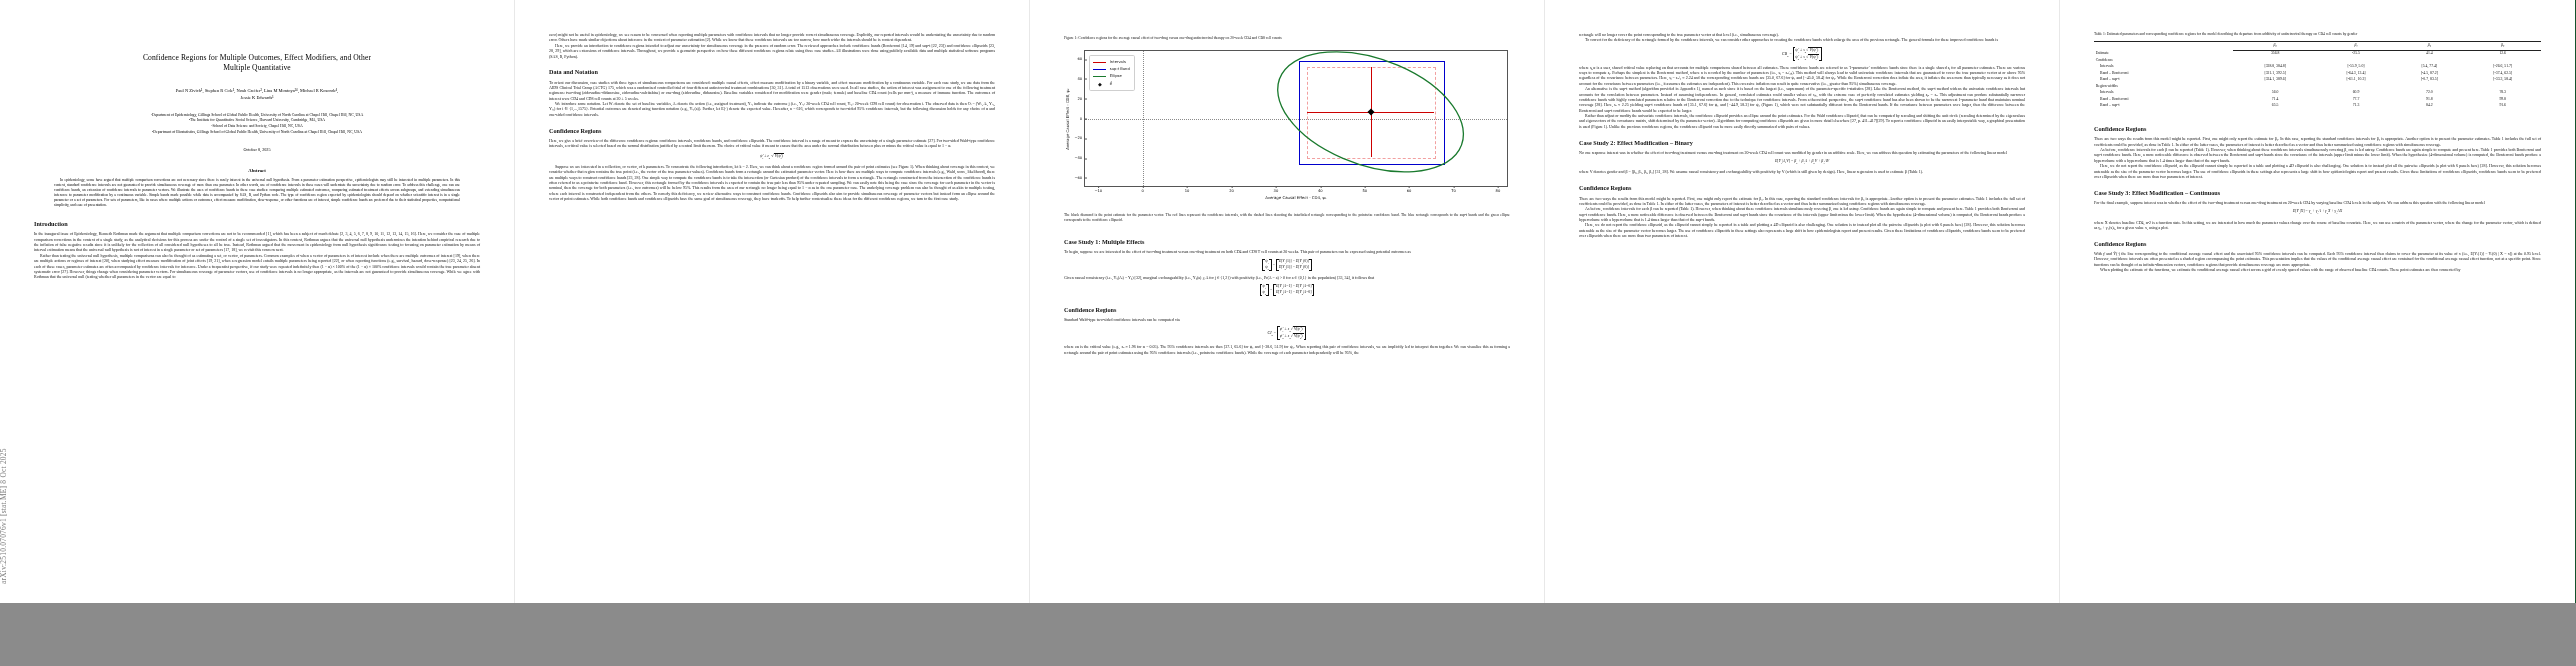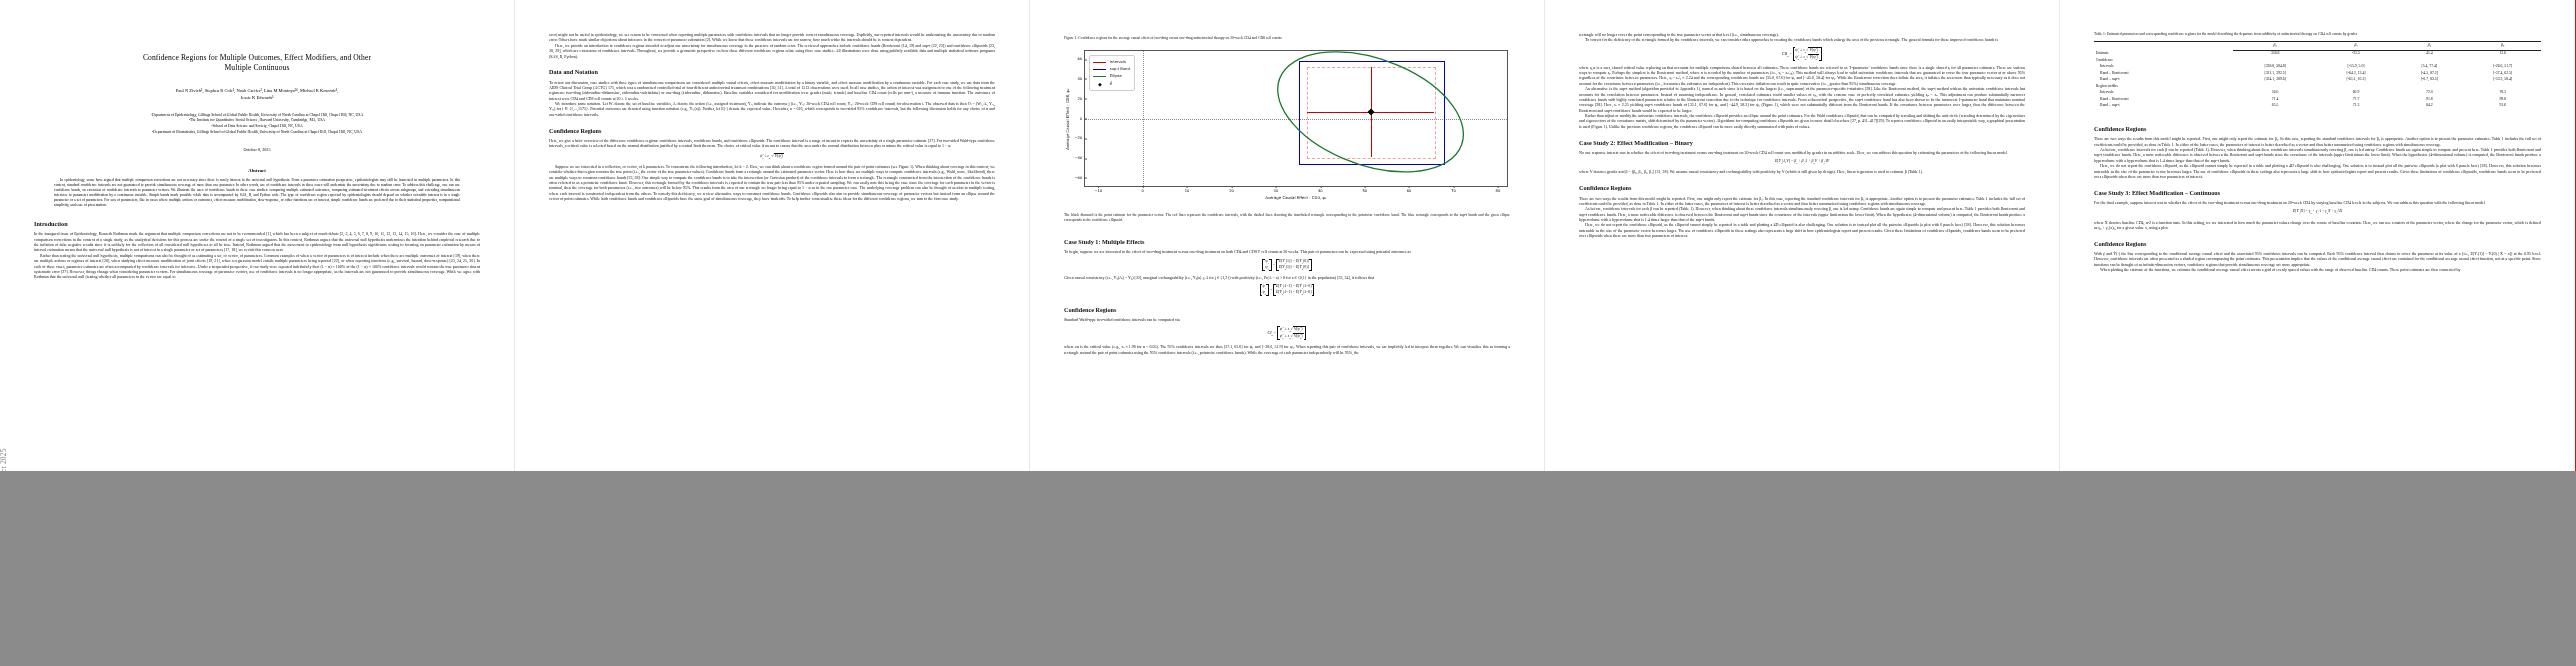--- a/index.html
+++ b/index.html
@@ -1,17 +1,17 @@
 <!DOCTYPE html>
 <html style="font-size:9px"><head>
 <meta charset="utf-8">
 <style>
   html,body{margin:0;padding:0;background:#8b8b8b;}
   body{font-family:"Liberation Serif", serif;}
-  .sheet{position:relative;width:2576px;height:471px;background:#b91c1c;overflow:hidden;}
+  .sheet{position:relative;width:2576px;height:603px;background:#14532d;overflow:hidden;}
   .pages{display:flex;height:667px;}
   .page{position:relative;width:515px;height:667px;background:#fff;box-sizing:border-box;
         padding:32px 34px 22px 34px;border-right:0.6px solid #e8e8e8;}
   .page:last-child{border-right:none;}
   .col{font-size:4px;line-height:1.345;color:#111;text-align:justify;hyphens:auto;}
   .title{font-size:7.6px;line-height:1.38;text-align:center;margin:21px 0 0 0;font-weight:400;letter-spacing:0.1px;}
   .authors{font-size:4.5px;text-align:center;margin-top:14.5px;line-height:1.5;}
   .affil{font-size:3.8px;text-align:center;margin-top:11px;line-height:1.46;}
   .date{font-size:4.2px;text-align:center;margin-top:12.2px;}
   .abs-h{font-size:4.7px;text-align:center;margin-top:15.6px;font-weight:700;}
@@ -71,21 +71,21 @@
 <body>
 
 <div class="sheet">
 <div class="pages">
 
   <div class="page">
     <div class="arxiv">arXiv:2510.07076v1  [stat.ME]  8 Oct 2025</div>
 
     <div class="title">
       <span>Confidence Regions for Multiple Outcomes, Effect Modifiers, and Other</span><br>
-      <span>Multiple Continuous</span>
+      <span>Multiple Quantitative</span>
     </div>
 
     <div class="authors">
       <span>Paul N Zivich¹, Stephen R Cole¹, Noah Greifer², Lina M Montoya³⁴, Michael R Kosorok⁴,</span><br>
       <span>Jessie K Edwards¹</span>
     </div>
 
     <div class="affil">
       <div>¹Department of Epidemiology, Gillings School of Global Public Health, University of North Carolina at Chapel Hill, Chapel Hill, NC, USA</div>
       <div>²The Institute for Quantitative Social Science, Harvard University, Cambridge, MA, USA</div>

